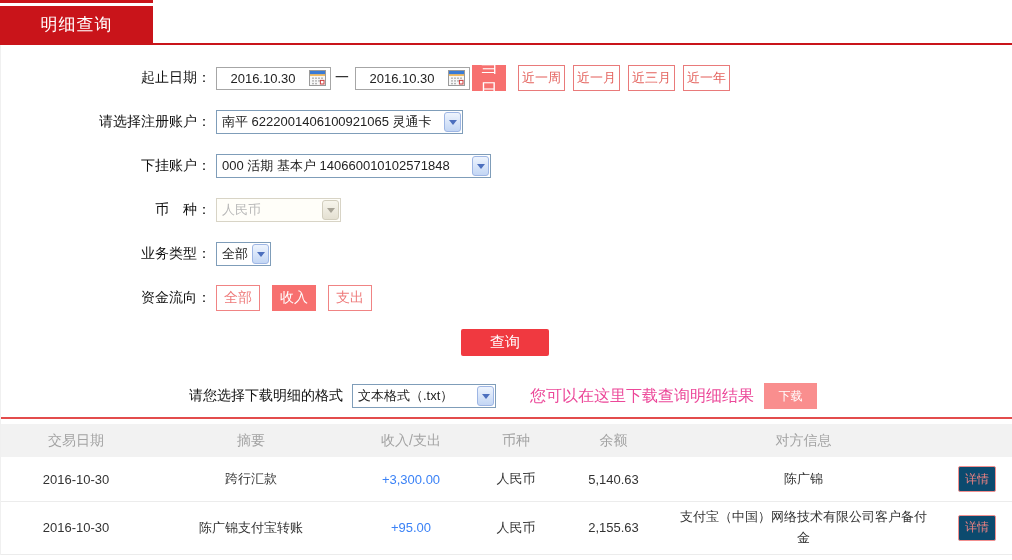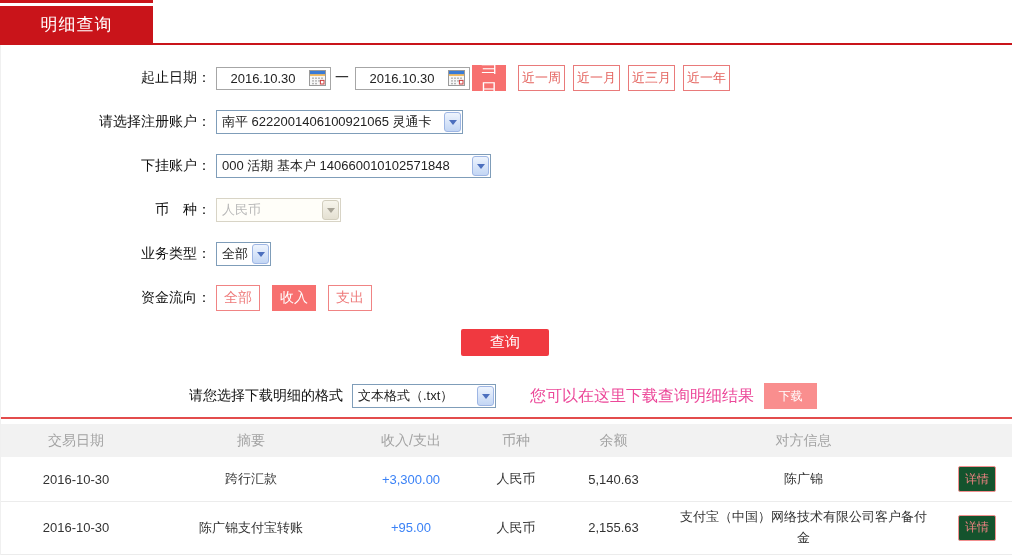--- a/index.html
+++ b/index.html
@@ -79,21 +79,21 @@
 
   
   .grid { display:grid; grid-template-columns:150px 200px 120px 90px 105px 275px 72px; align-items:center; }
   .thead { background:#f2f2f2; height:33px; margin-top:5px; color:#a3a3a3; font-size:14px; }
   .thead > div { text-align:center; }
   .trow { min-height:45px; border-bottom:1px solid #ececec; font-size:13px; color:#333;
           background:#fff; }
   .trow > div { text-align:center; }
   .cell-amount { color:#3b82f6; }
   .cell-party { padding:5px 12px; line-height:1.6; font-size:13px; }
-  .detail-btn { width:38px; height:26px; background:#14532d; border:1px solid #f29090; color:#ef8282;
+  .detail-btn { width:38px; height:26px; background:#0c4a6e; border:1px solid #f29090; color:#ef8282;
                 font-size:12px; border-radius:2px; cursor:pointer; margin:0 auto; display:block;
                 font-family:"Liberation Sans","DejaVu Sans",sans-serif; }
 </style>
 </head>
 <body>
 
 <div class="page">
 
   <div class="tabbar">
     <div class="tab-top-strip"></div>

